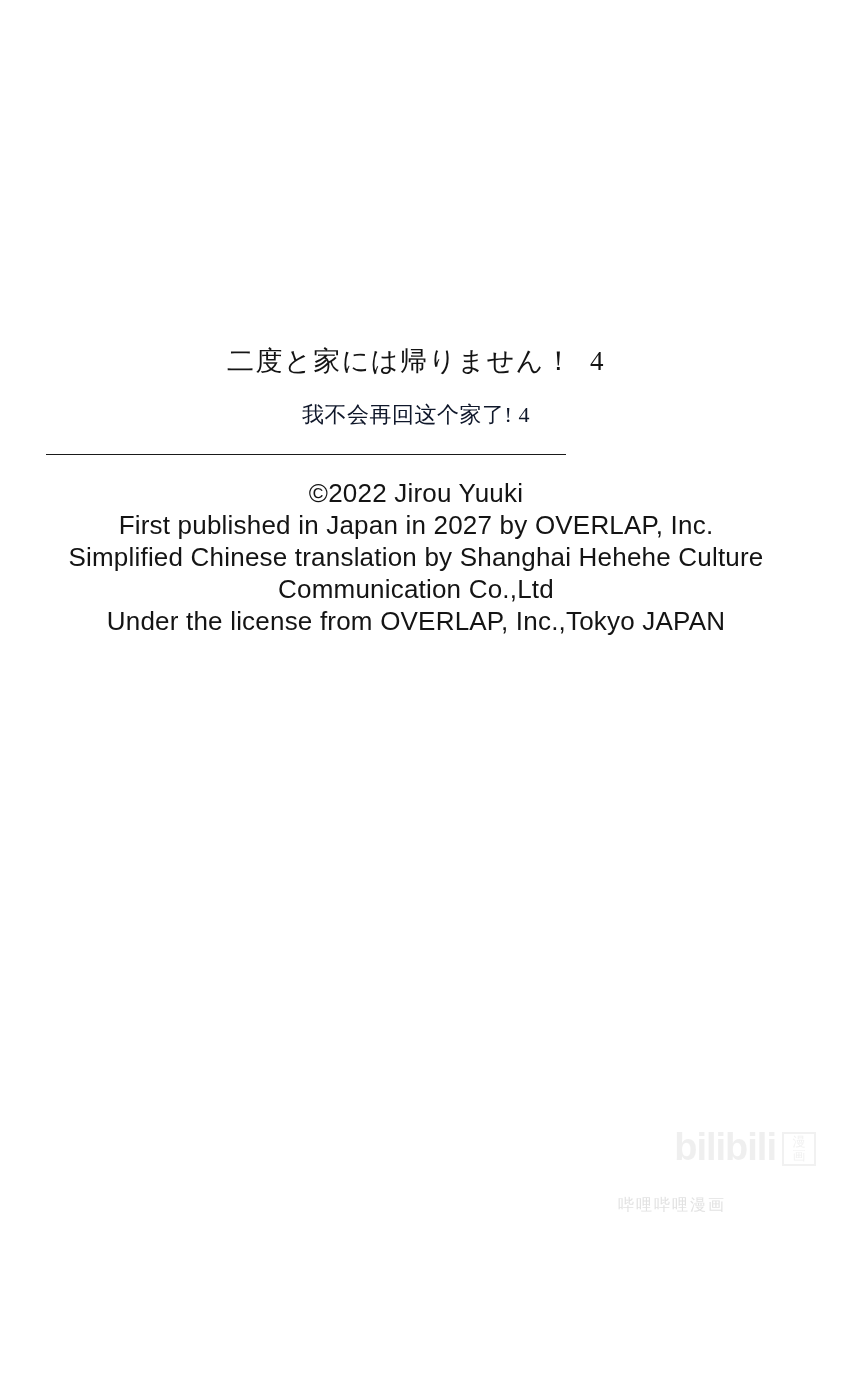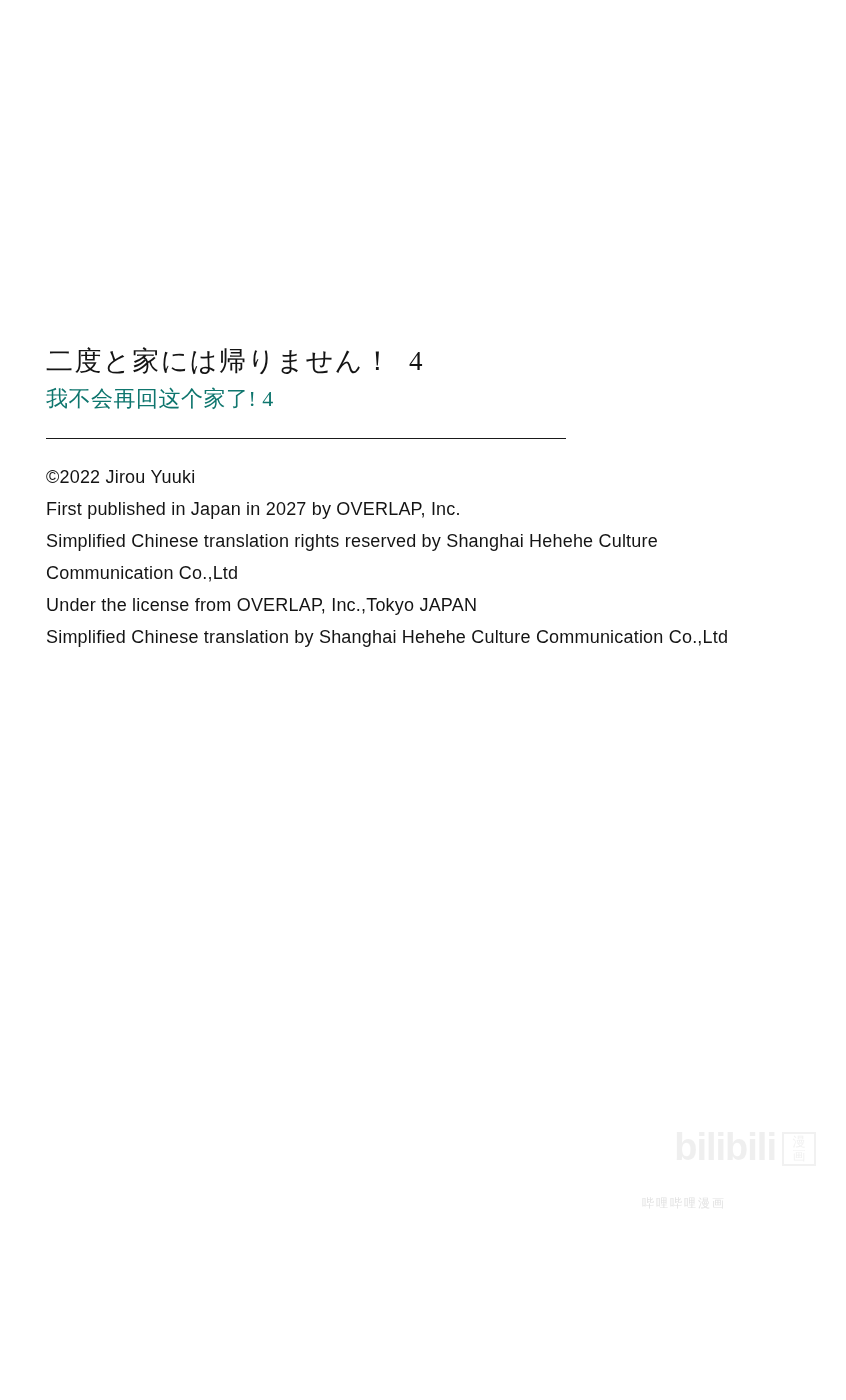--- a/index.html
+++ b/index.html
@@ -8,53 +8,54 @@
     background: #ffffff;
   }
   .page {
     position: relative;
     width: 846px;
     height: 1400px;
     background: #ffffff;
     overflow: hidden;
     font-family: "Liberation Sans", sans-serif;
     color: #1a1a1a;
+    text-align: center;
   }
   .colophon {
     position: absolute;
     left: 46px;
     top: 345px;
     width: 740px;
   }
   .title-jp {
     font-family: "Liberation Serif", serif;
     font-size: 27px;
     letter-spacing: 1.5px;
     color: #141414;
     white-space: pre;
     line-height: 1.25;
   }
   .title-cn {
     font-family: "Liberation Serif", serif;
     font-size: 22px;
     letter-spacing: 0.5px;
-    color: #0f766e;
-    margin-top: 6px;
+    color: #0f172a;
+    margin-top: 22px;
     white-space: pre;
     line-height: 1.25;
   }
   .rule {
     width: 520px;
     height: 0;
     border-top: 1px solid #1a1a1a;
     margin-top: 26px;
   }
   .credits {
     margin-top: 22px;
-    font-size: 18px;
+    font-size: 26px;
     line-height: 32px;
     color: #141414;
     letter-spacing: 0.2px;
   }
   .credits .line {
     white-space: pre-wrap;
   }
   .watermark {
     position: absolute;
     right: 30px;
@@ -83,40 +84,39 @@
     display: flex;
     flex-direction: column;
     align-items: center;
     justify-content: center;
     box-sizing: border-box;
   }
   .watermark-sub {
     position: absolute;
     right: 120px;
     top: 1195px;
-    font-size: 12px;
+    font-size: 16px;
     color: #e2e2e2;
     letter-spacing: 2px;
   }
 </style>
 </head>
 <body>
 
 <div class="page">
 
   <div class="colophon">
     <div class="title-jp">二度と家には帰りません！  4</div>
     <div class="title-cn">我不会再回这个家了! 4</div>
     <div class="rule"></div>
     <div class="credits">
       <div class="line">©2022 Jirou Yuuki</div>
       <div class="line">First published in Japan in 2027 by OVERLAP, Inc.</div>
-      <div class="line">Simplified Chinese translation rights reserved by Shanghai Hehehe Culture Communication Co.,Ltd</div>
+      <div class="line">Simplified Chinese translation by Shanghai Hehehe Culture Communication Co.,Ltd</div>
       <div class="line">Under the license from OVERLAP, Inc.,Tokyo JAPAN</div>
-      <div class="line">Simplified Chinese translation by Shanghai Hehehe Culture Communication Co.,Ltd</div>
     </div>
   </div>
 
   <div class="watermark">
     <div class="bili">bilibili</div>
     <div class="manhua">
       <span>漫</span>
       <span>画</span>
     </div>
   </div>

